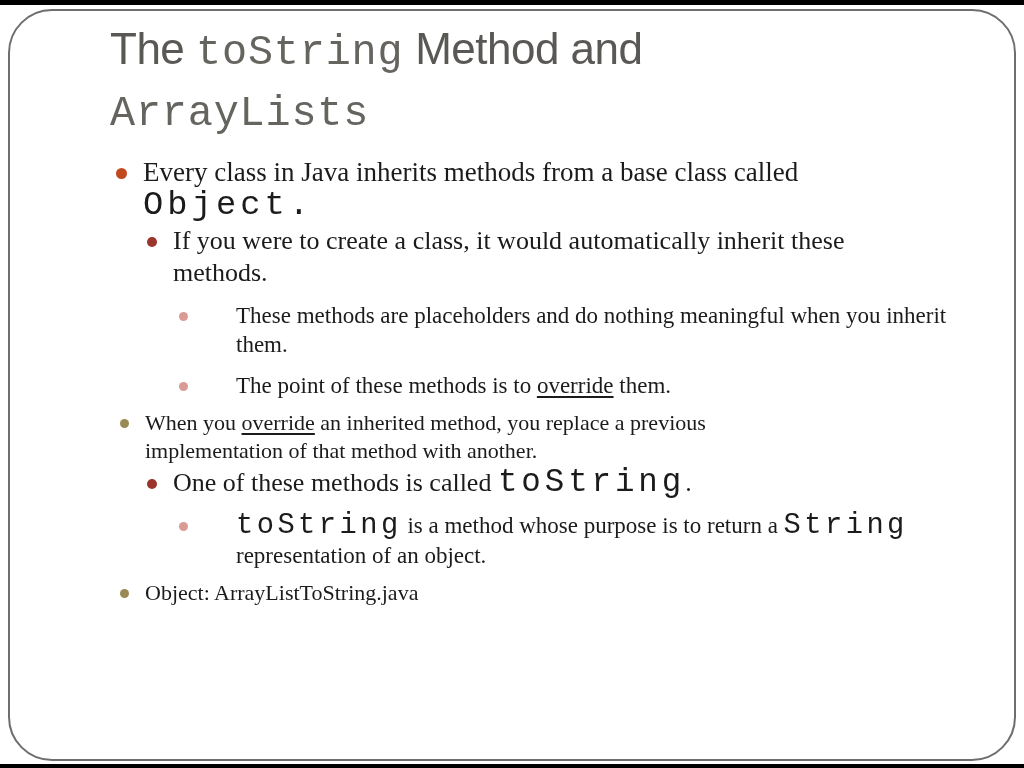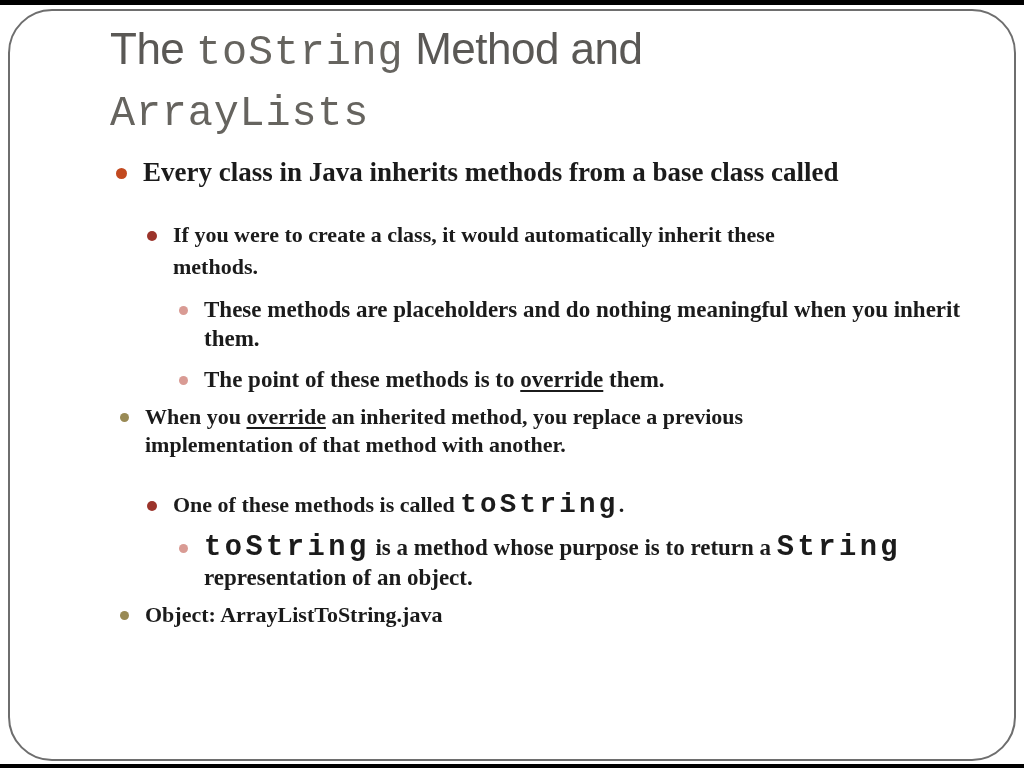--- a/index.html
+++ b/index.html
@@ -35,26 +35,26 @@
     line-height:1;
   }
   .slide-title .seg-sans { }
   .bullet-list { position:absolute; left:0; top:156px; width:1002px; }
   .bullet-item { display:flex; align-items:flex-start; }
   .bullet-item .dot {
     flex:0 0 auto;
     border-radius:50%;
     margin-right:16px;
   }
-  .bullet-item .content { flex:1 1 auto;font-weight:bold; }
+  .bullet-item .content { flex:1 1 auto; }
   .l1 { font-size:27px; line-height:33px; padding-left:116px; margin-top:0; }
   .l1 .dot { width:11px; height:11px; margin-top:12px; background:#c2491f; }
-  .l2 { font-size:22px; line-height:32px; padding-left:147px; margin-top:30px; }
+  .l2 { font-size:26px; line-height:32px; padding-left:147px; margin-top:2px; }
   .l2 .dot { width:10px; height:10px; margin-top:12px; background:#9b342b; }
-  .l3 { font-size:23px; line-height:29px; padding-left:179px; margin-top:12px; }
+  .l3 { font-size:23px; line-height:29px; padding-left:179px; margin-top:12px;gap:32px; }
   .l3 .dot { width:9px; height:9px; margin-top:11px; background:#d99b94; }
   .l4 { font-size:22px; line-height:28px; padding-left:120px; margin-top:9px; }
   .l4 .dot { width:9px; height:9px; margin-top:10px; background:#998a55; }
   .seg-text { }
   .seg-u { text-decoration:underline; text-underline-offset:3px; text-decoration-thickness:1.5px; }
   .seg-code {
     font-family:"Liberation Mono","DejaVu Sans Mono", monospace;
     font-size:1.25em;
     letter-spacing:0.12em;
     line-height:1;
@@ -62,21 +62,21 @@
 </style>
 </head>
 <body>
 
 <div class="edge-bar-top"></div>
 <div class="slide-frame"></div>
 <h1 class="slide-title"><span class="seg-sans">The </span><span class="seg-mono">toString</span><span class="seg-sans"> Method and</span><br><span class="seg-mono">ArrayLists</span></h1>
 <div class="bullet-list">
     <div class="bullet-item l1">
       <span class="dot"></span>
-      <div class="content"><span class="seg-text">Every class in Java inherits methods from a base class called</span><br></div>
+      <div class="content"><span class="seg-text">Every class in Java inherits methods from a base class called</span><br><span class="seg-code">Object.</span></div>
     </div>
     <div class="bullet-item l2">
       <span class="dot"></span>
       <div class="content"><span class="seg-text">If you were to create a class, it would automatically inherit these</span><br><span class="seg-text">methods.</span></div>
     </div>
     <div class="bullet-item l3">
       <span class="dot"></span>
       <div class="content"><span class="seg-text">These methods are placeholders and do nothing meaningful when you inherit</span><br><span class="seg-text">them.</span></div>
     </div>
     <div class="bullet-item l3">

